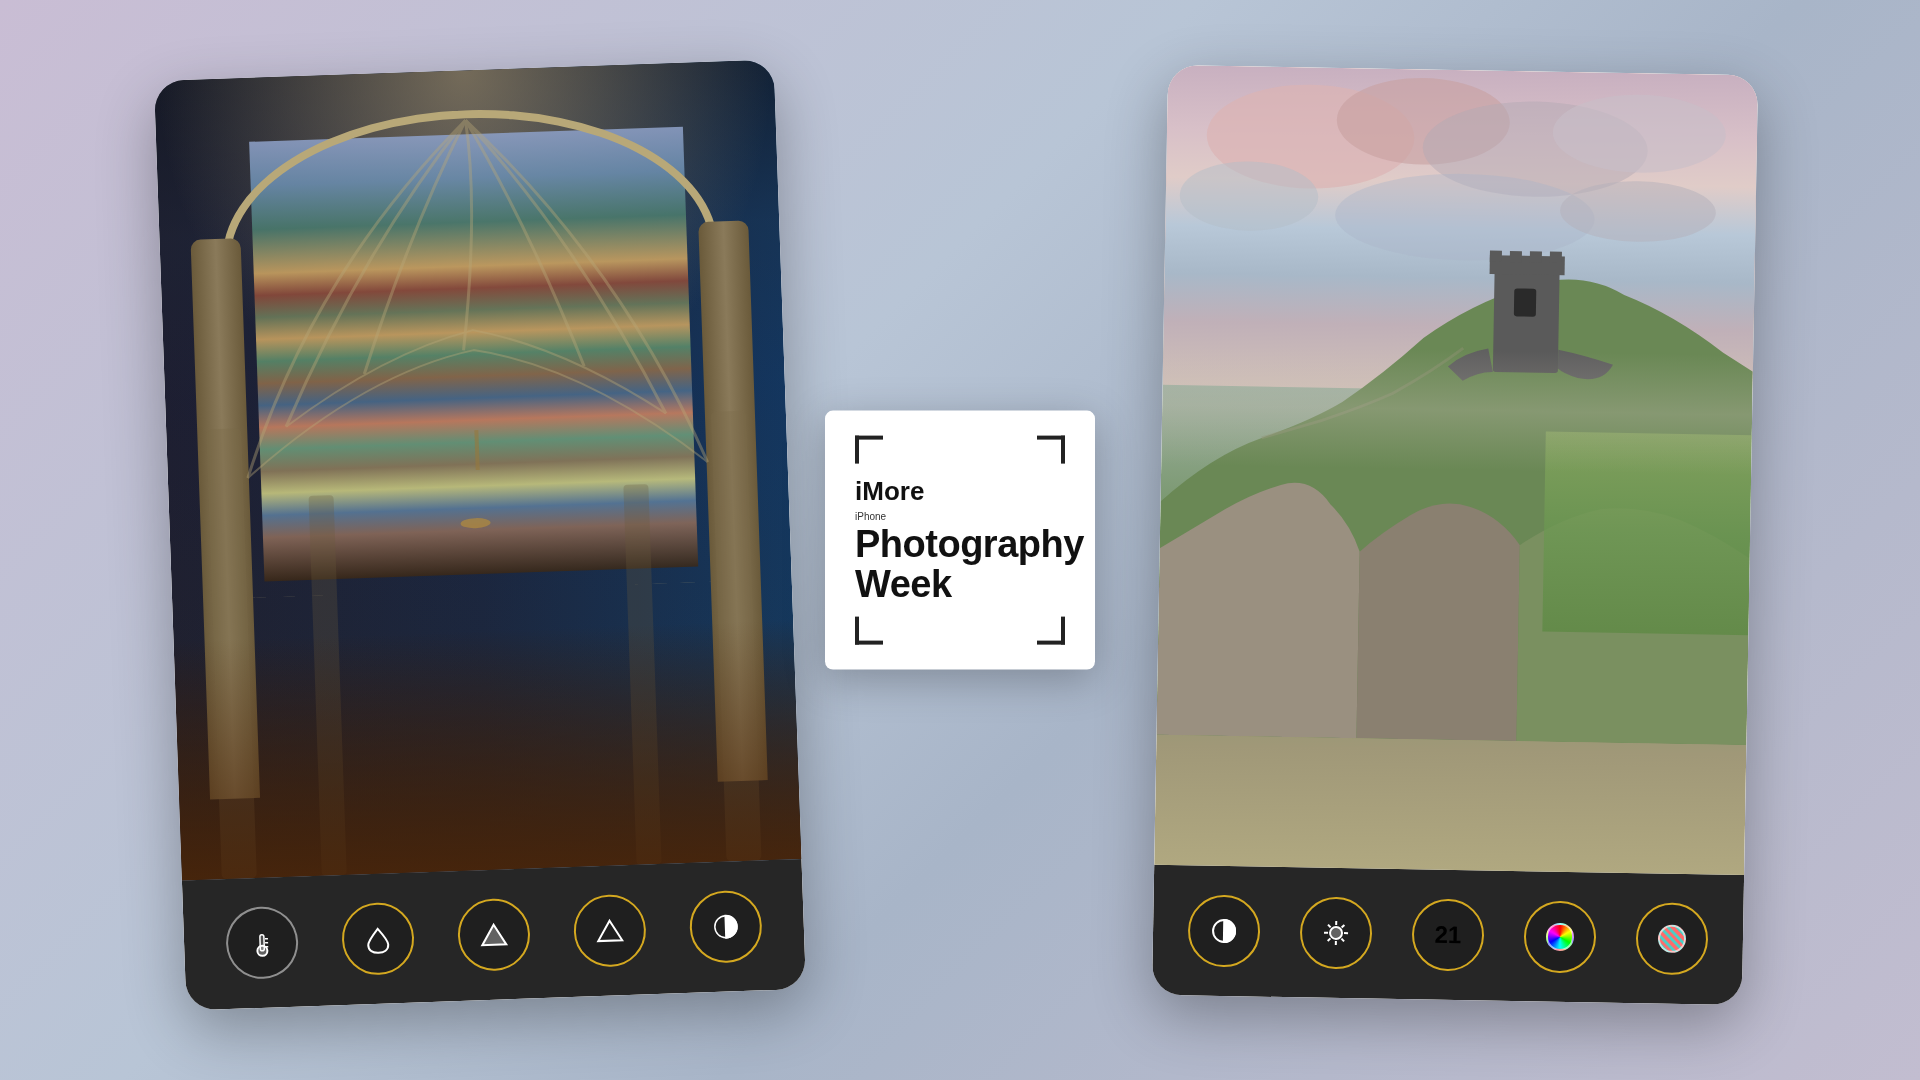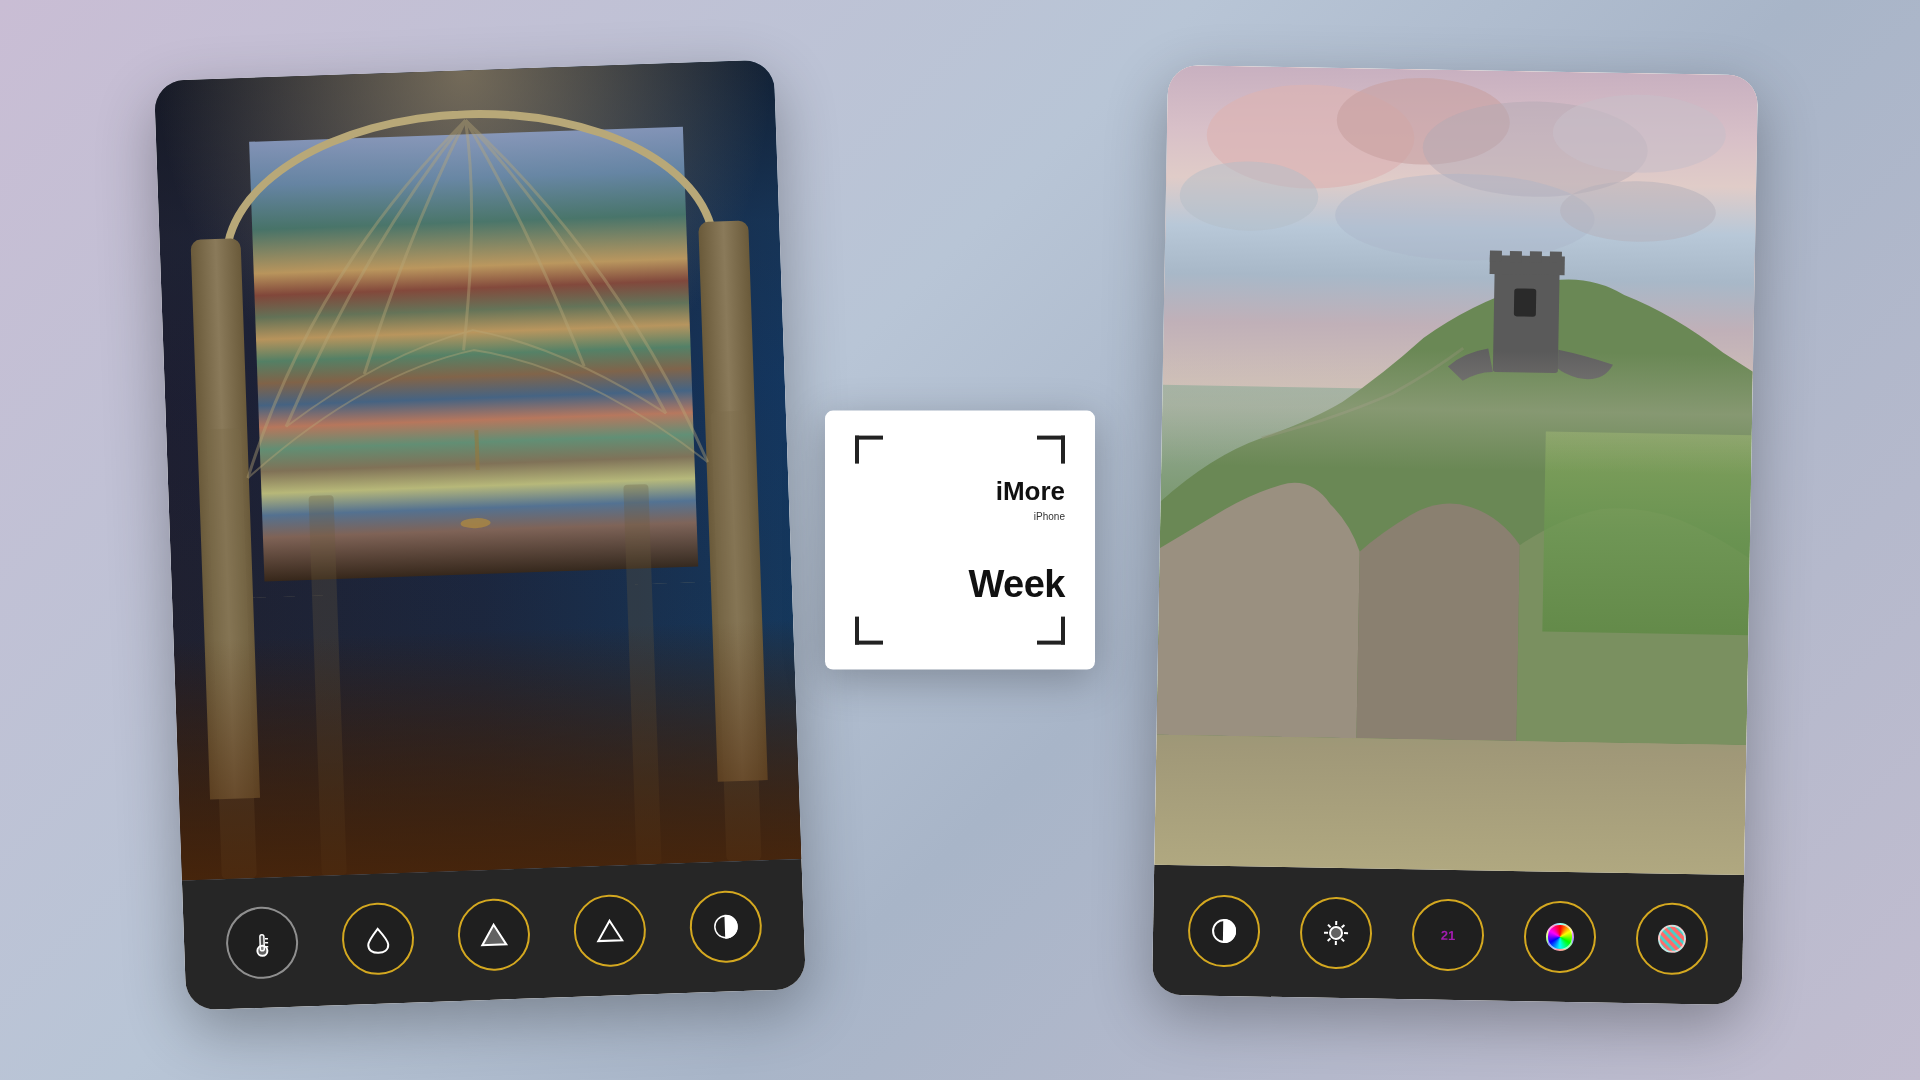--- a/index.html
+++ b/index.html
@@ -225,21 +225,21 @@
       position: absolute;
       left: 50%;
       top: 50%;
       transform: translate(-50%, -50%);
       z-index: 10;
       width: 270px;
       background: white;
       border-radius: 8px;
       padding: 25px 30px;
       box-shadow: 0 10px 40px rgba(0,0,0,0.25);
-      text-align: right;
+      text-align: left;
     }
 
     .bracket-top {
       display: flex;
       justify-content: space-between;
       margin-bottom: 12px;
     }
 
     .bracket-bottom {
       display: flex;
@@ -292,22 +292,22 @@
     .card-title {
       font-size: 38px;
       font-weight: 700;
       color: #111;
       line-height: 1.05;
       letter-spacing: -0.5px;
     }
 
     
     .number-badge {
-      color: #a21caf;
-      font-size: 13px;
+      color: #000000;
+      font-size: 24px;
       font-weight: 600;
     }
 
     .color-circle {
       width: 28px;
       height: 28px;
       border-radius: 50%;
       background: conic-gradient(red, yellow, lime, cyan, blue, magenta, red);
       border: 2px solid rgba(255,255,255,0.6);
     }
@@ -496,21 +496,21 @@
 
   <div class="center-card">
     <div class="bracket-top">
       <span class="bracket bracket-tl"></span>
       <span class="bracket bracket-tr"></span>
     </div>
 
     <div class="card-logo">iMore</div>
     <div class="card-subtitle">iPhone</div>
     <div class="card-title">
-      <br>
+      <span>Photography</span><br>
       <span>Week</span>
     </div>
 
     <div class="bracket-bottom">
       <span class="bracket bracket-bl"></span>
       <span class="bracket bracket-br"></span>
     </div>
   </div>
 
 </div>

